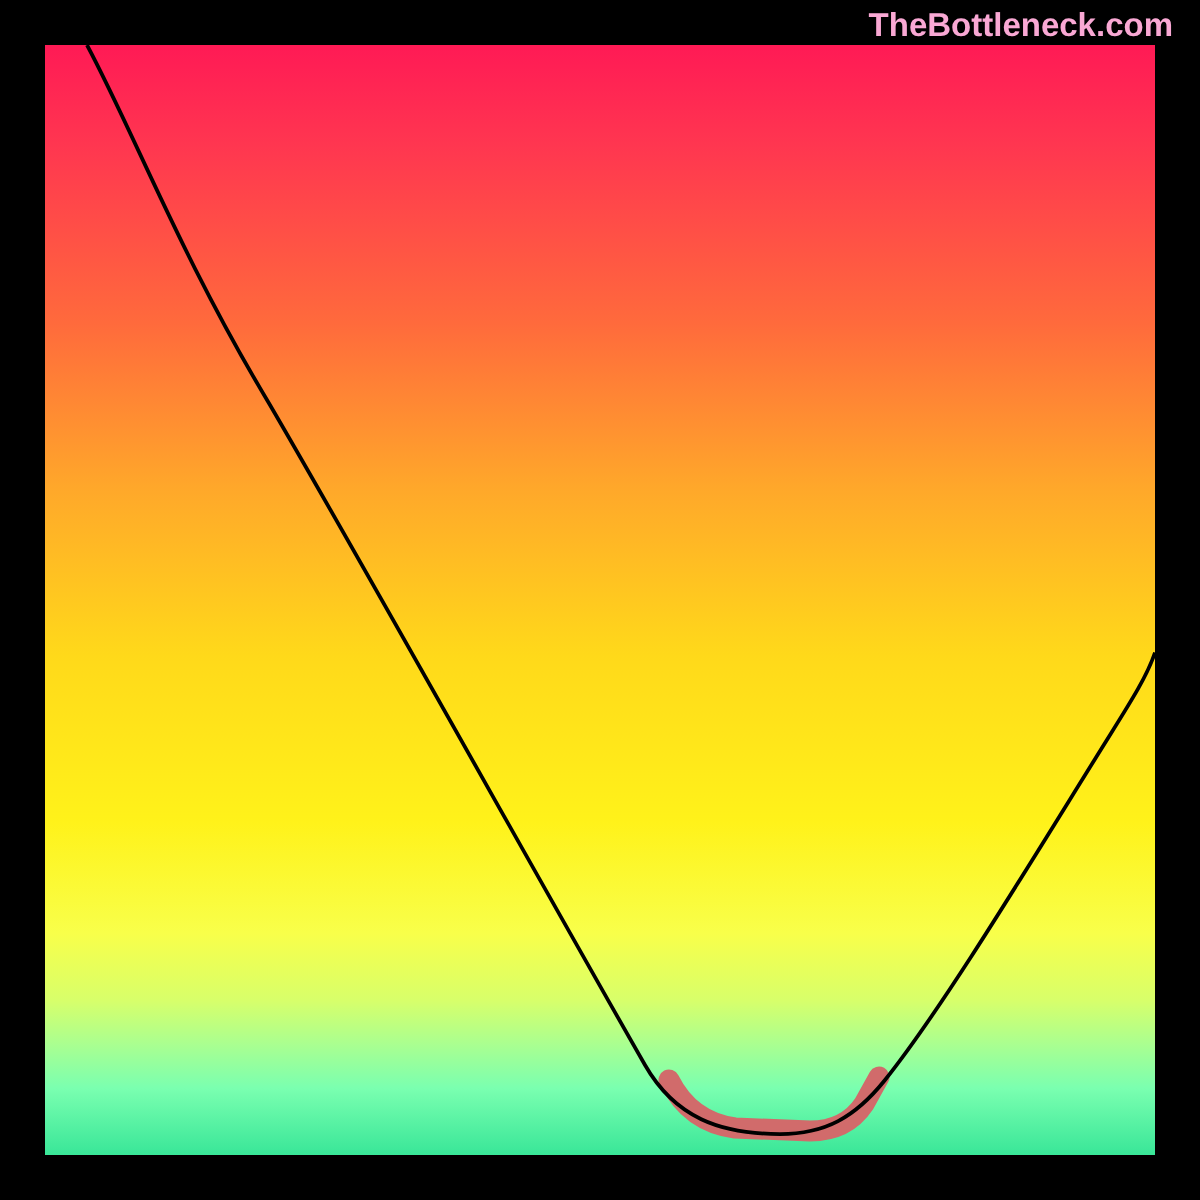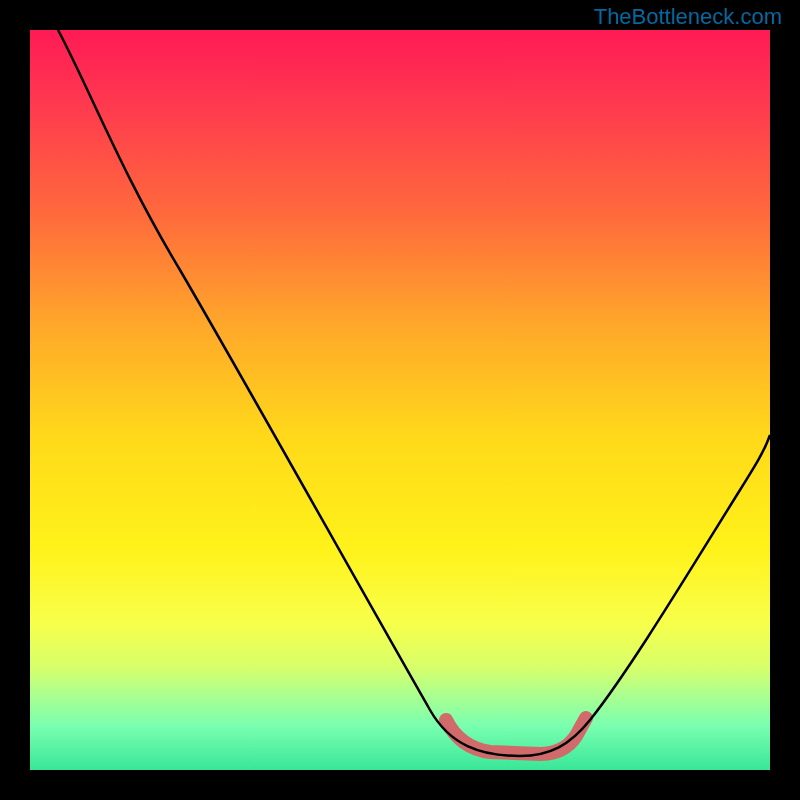--- a/index.html
+++ b/index.html
@@ -9,22 +9,23 @@
     width: 800px;
     height: 800px;
     background: #000;
   }
   .watermark {
     position: absolute;
     top: 4px;
     right: 18px;
     font-family: Arial, Helvetica, sans-serif;
     font-size: 22px;
-    color: #0369a1;
+    color: #f9a8d4;
     z-index: 10;
+    font-weight: bold;
   }
   .plot {
     position: absolute;
     left: 30px;
     top: 30px;
     width: 740px;
     height: 740px;
     overflow: hidden;
   }
   .gradient {

